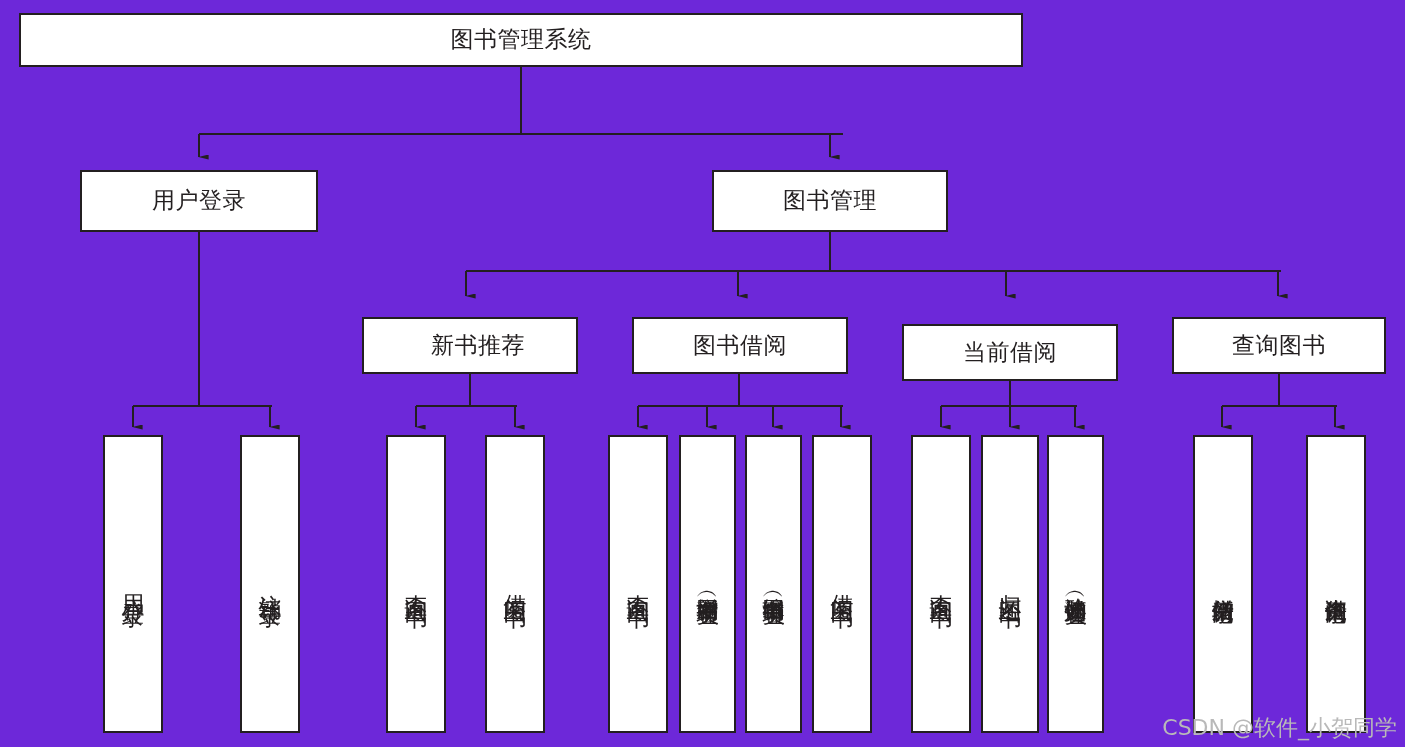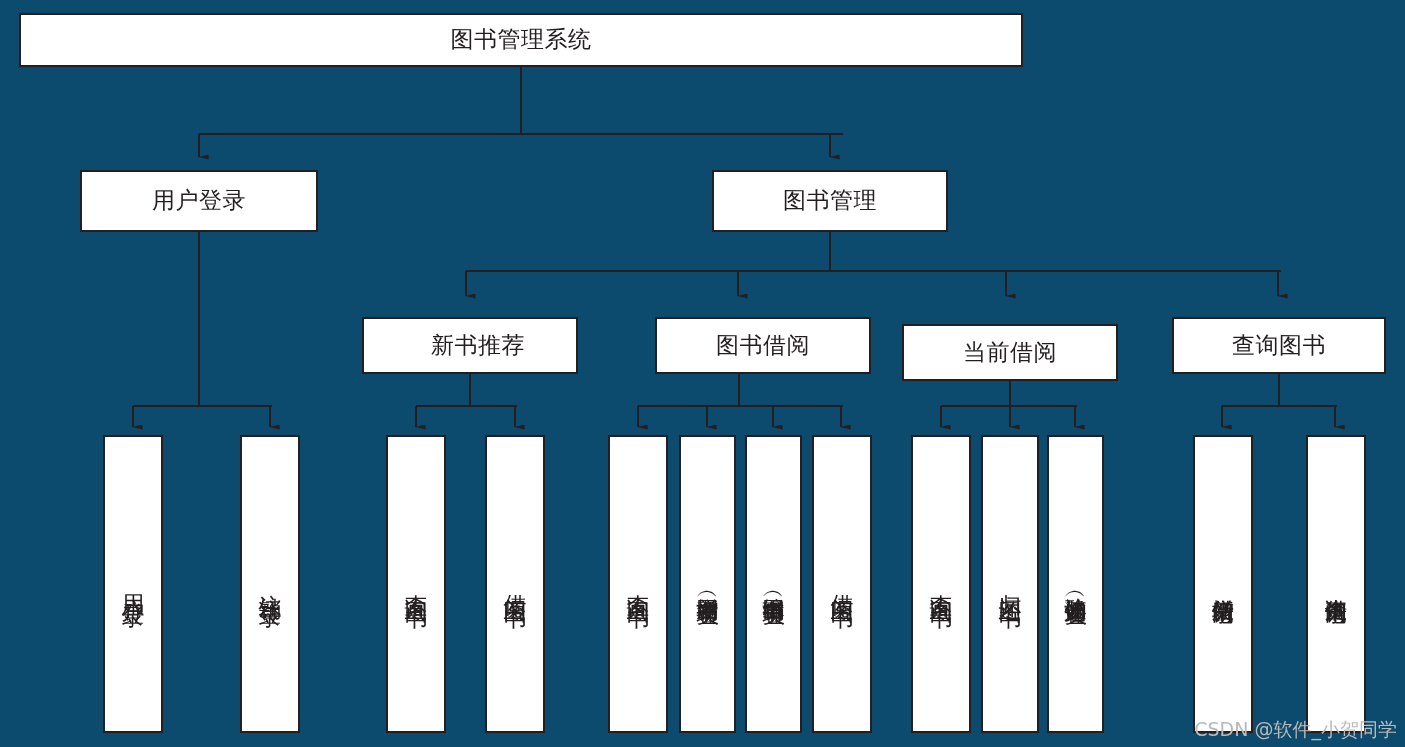--- a/index.html
+++ b/index.html
@@ -5,21 +5,21 @@
 <style>
   html, body {
     margin: 0;
     padding: 0;
     background: #ffffff;
   }
   #canvas {
     position: relative;
     width: 1405px;
     height: 747px;
-    background: #0c4a6e;
+    background: #6d28d9;
     font-family: "DejaVu Sans", "Liberation Sans", sans-serif;
     overflow: hidden;
   }
   #edges {
     position: absolute;
     left: 0;
     top: 0;
     width: 1405px;
     height: 747px;
     pointer-events: none;
@@ -58,21 +58,21 @@
     line-height: 1;
   }
   .node.vert.tight .label {
     letter-spacing: 1px;
     font-size: 22px;
   }
   .watermark {
     position: absolute;
     right: 8px;
     bottom: 4px;
-    font-size: 19px;
+    font-size: 22px;
     color: #b9b9b9;
     white-space: nowrap;
     z-index: 5;
     font-family: "DejaVu Sans", "Liberation Sans", sans-serif;
   }
 </style>
 </head>
 <body>
 
 <div id="canvas">
@@ -139,21 +139,21 @@
   </div>
 
   <div class="node horiz" style="left:712px; top:170px; width:236px; height:62px;">
     <span class="label">图书管理</span>
   </div>
 
   <div class="node horiz" style="left:362px; top:317px; width:216px; height:57px;padding-left:16px;">
     <span class="label">新书推荐</span>
   </div>
 
-  <div class="node horiz" style="left:632px; top:317px; width:216px; height:57px;margin-left:23px;">
+  <div class="node horiz" style="left:632px; top:317px; width:216px; height:57px;">
     <span class="label">图书借阅</span>
   </div>
 
   <div class="node horiz" style="left:902px; top:324px; width:216px; height:57px;">
     <span class="label">当前借阅</span>
   </div>
 
   <div class="node horiz" style="left:1172px; top:317px; width:214px; height:57px;">
     <span class="label">查询图书</span>
   </div>

